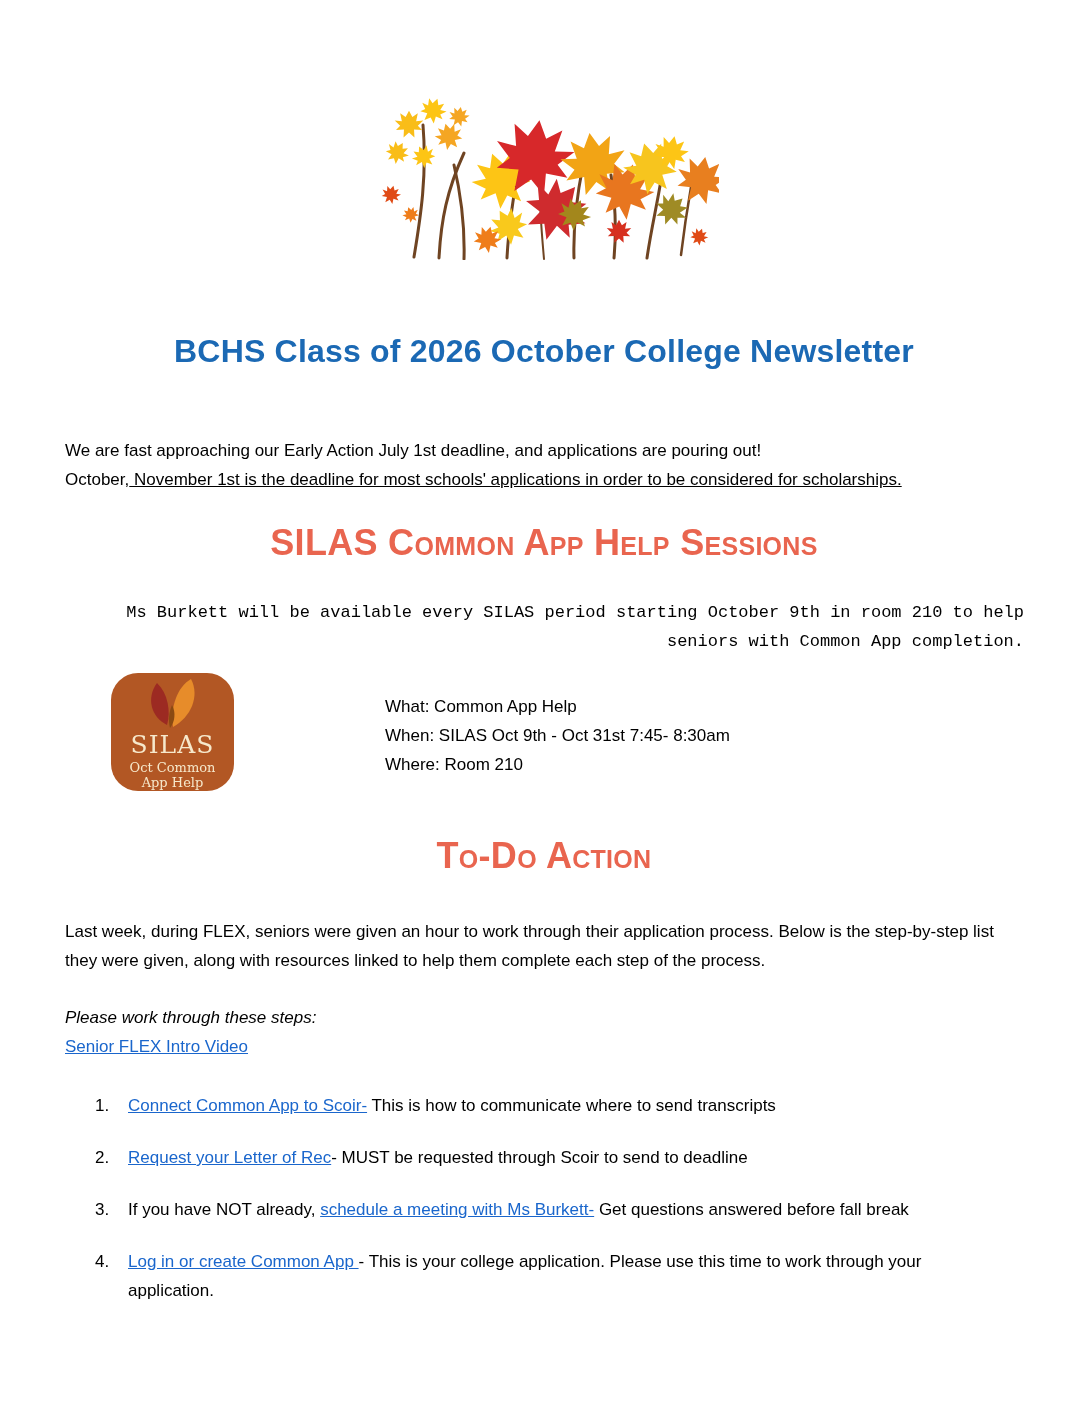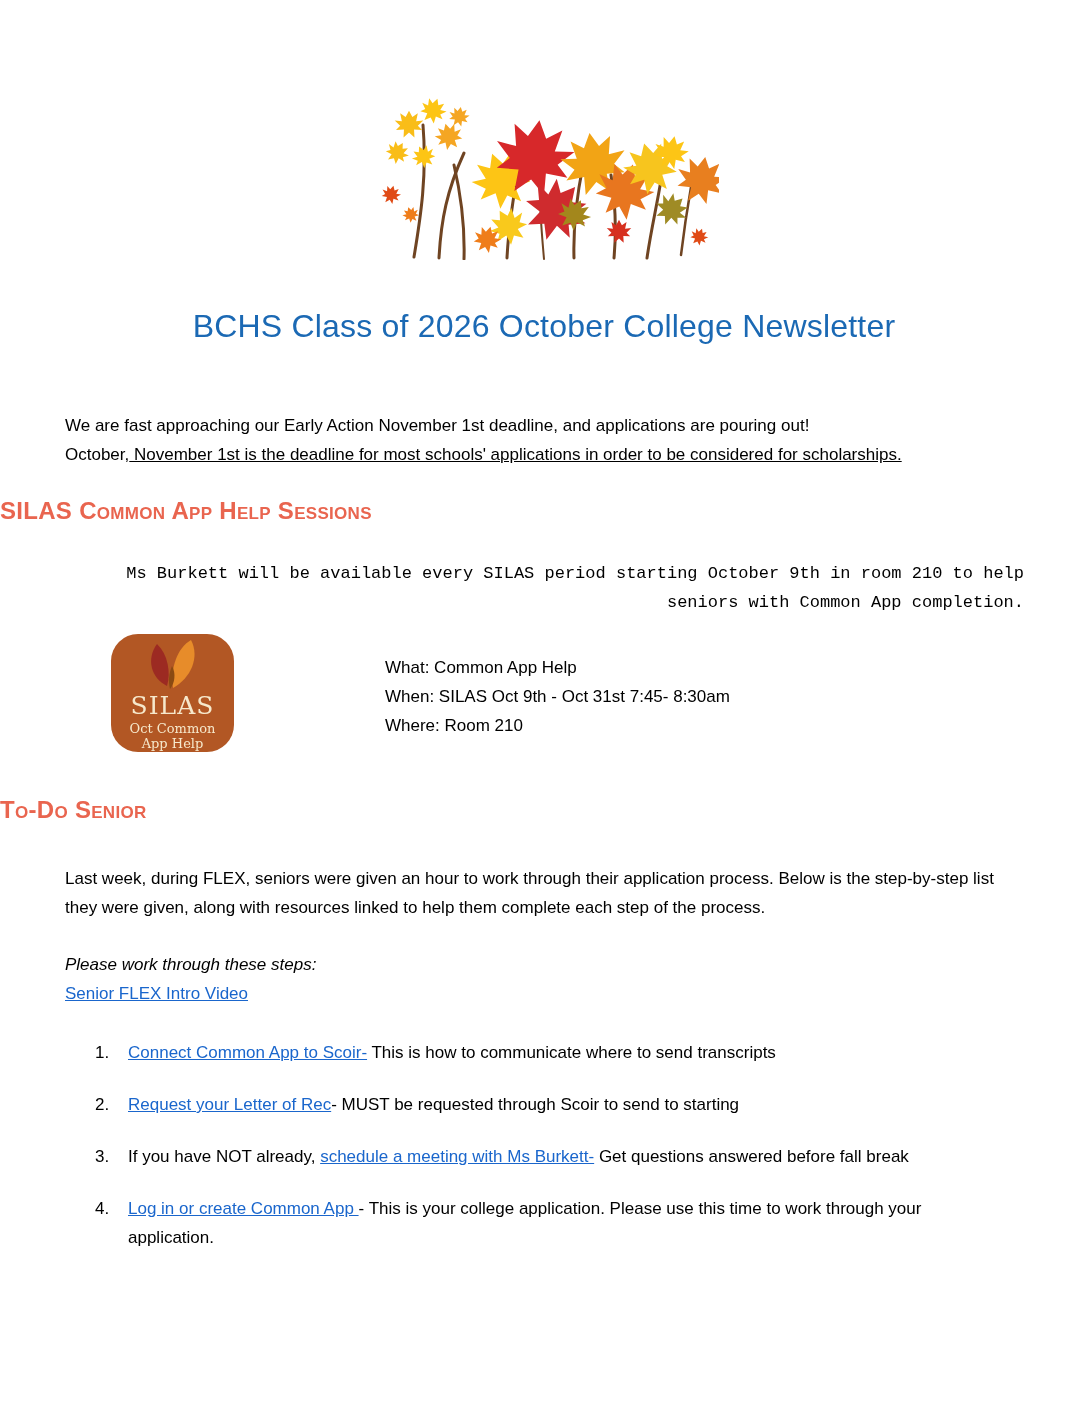--- a/index.html
+++ b/index.html
@@ -7,40 +7,40 @@
     width:1088px; height:1408px;
     font-family:"Liberation Sans", sans-serif;
     color:#000000;
     -webkit-font-smoothing:antialiased;
   }
   .page { position:relative; width:1088px; height:1408px; overflow:hidden; background:#ffffff; }
 
   .leaves { display:block; margin:95px auto 0 auto; }
 
   .title {
-    margin:48px 0 0 0;
+    margin:73px 0 0 0;
     text-align:center;
     font-size:32px;
-    font-weight:400;
+    font-weight:700;
     color:#1b69b4;
     letter-spacing:0.2px;
   }
 
   .bodytext { font-size:17px; line-height:29px; }
 
   .intro { margin:66px 64px 0 65px; }
   .u { text-decoration:underline; }
 
   .section-heading {
     margin:28px 0 0 0;
-    text-align:left;
+    text-align:center;
     color:#e9654f;
     font-variant:small-caps;
     font-weight:700;
-    font-size:24px;
+    font-size:36px;
     letter-spacing:0.3px;
   }
 
   .centered-para { margin:34px 64px 16px 65px; text-align:right;font-family:Liberation Mono, monospace; }
 
   .silas-row { display:flex; align-items:flex-start; margin:4px 0 0 110px; }
   .badge { flex:none; }
   .details { margin-left:150px; margin-top:20px; }
   .details div { white-space:nowrap; }
 
@@ -101,21 +101,21 @@
       <use href="#maple" transform="translate(302 58) scale(0.50) rotate(12)" fill="#fdc515"></use>
       <use href="#maple" transform="translate(302 115) scale(0.48) rotate(45)" fill="#9f8b25"></use>
       <use href="#maple" transform="translate(250 137) scale(0.36)" fill="#d6301f"></use>
       <use href="#maple" transform="translate(332 86) scale(0.72) rotate(10)" fill="#e87f1f"></use>
       <use href="#maple" transform="translate(330 142) scale(0.26) rotate(20)" fill="#e04b16"></use>
     </g>
   </svg>
 
   <h1 class="title">BCHS Class of 2026 October College Newsletter</h1>
 
-  <p class="intro bodytext"><span>We are fast approaching our Early Action November 1st deadline, and applications are pouring out!</span><br><span>October,</span><span class="u"> November 1st is the deadline for most schools' applications in order to be considered for scholarships.</span></p>
+  <p class="intro bodytext"><span>We are fast approaching our Early Action July 1st deadline, and applications are pouring out!</span><br><span>October,</span><span class="u"> November 1st is the deadline for most schools' applications in order to be considered for scholarships.</span></p>
 
   <h2 class="section-heading">SILAS Common App Help Sessions</h2>
 
   <p class="centered-para bodytext">Ms Burkett will be available every SILAS period starting October 9th in room 210 to help seniors with Common App completion.</p>
 
   <div class="silas-row">
     <svg class="badge" width="125" height="120" viewBox="0 0 125 120">
       <rect x="1" y="1" width="123" height="118" rx="27" fill="#b25724"></rect>
       <g>
         <path d="M57 53 C 41 45 36 26 47 11 C 58 21 61 40 57 53 Z" fill="#9c2a22"></path>
@@ -127,38 +127,38 @@
       <text x="62.5" y="115" text-anchor="middle" font-family="DejaVu Serif, serif" font-size="13" fill="#f6e8cb">App Help</text>
     </svg>
 
     <div class="details bodytext">
       <div>What: Common App Help</div>
       <div>When: SILAS Oct 9th - Oct 31st 7:45- 8:30am</div>
       <div>Where: Room 210</div>
     </div>
   </div>
 
-  <h2 class="section-heading todo-heading">To-Do Senior</h2>
+  <h2 class="section-heading todo-heading">To-Do Action</h2>
 
   <p class="todo-intro bodytext">Last week, during FLEX, seniors were given an hour to work through their application process. Below is the step-by-step list they were given, along with resources linked to help them complete each step of the process.</p>
 
   <p class="steps-label bodytext">Please work through these steps:</p>
 
   <p class="video-line bodytext"><a href="#" class="doclink">Senior FLEX Intro Video</a></p>
 
   <div class="list bodytext">
 
     <div class="item">
       <span class="num">1.</span>
       <span class="txt"><span></span><a href="#" class="doclink">Connect Common App to Scoir-</a><span class="desc"> This is how to communicate where to send transcripts</span></span>
     </div>
 
     <div class="item">
       <span class="num">2.</span>
-      <span class="txt"><span></span><a href="#" class="doclink">Request your Letter of Rec</a><span class="desc">- MUST be requested through Scoir to send to starting</span></span>
+      <span class="txt"><span></span><a href="#" class="doclink">Request your Letter of Rec</a><span class="desc">- MUST be requested through Scoir to send to deadline</span></span>
     </div>
 
     <div class="item">
       <span class="num">3.</span>
       <span class="txt"><span>If you have NOT already, </span><a href="#" class="doclink">schedule a meeting with Ms Burkett-</a><span class="desc"> Get questions answered before fall break</span></span>
     </div>
 
     <div class="item">
       <span class="num">4.</span>
       <span class="txt"><span></span><a href="#" class="doclink">Log in or create Common App </a><span class="desc">- This is your college application. Please use this time to work through your application.</span></span>

